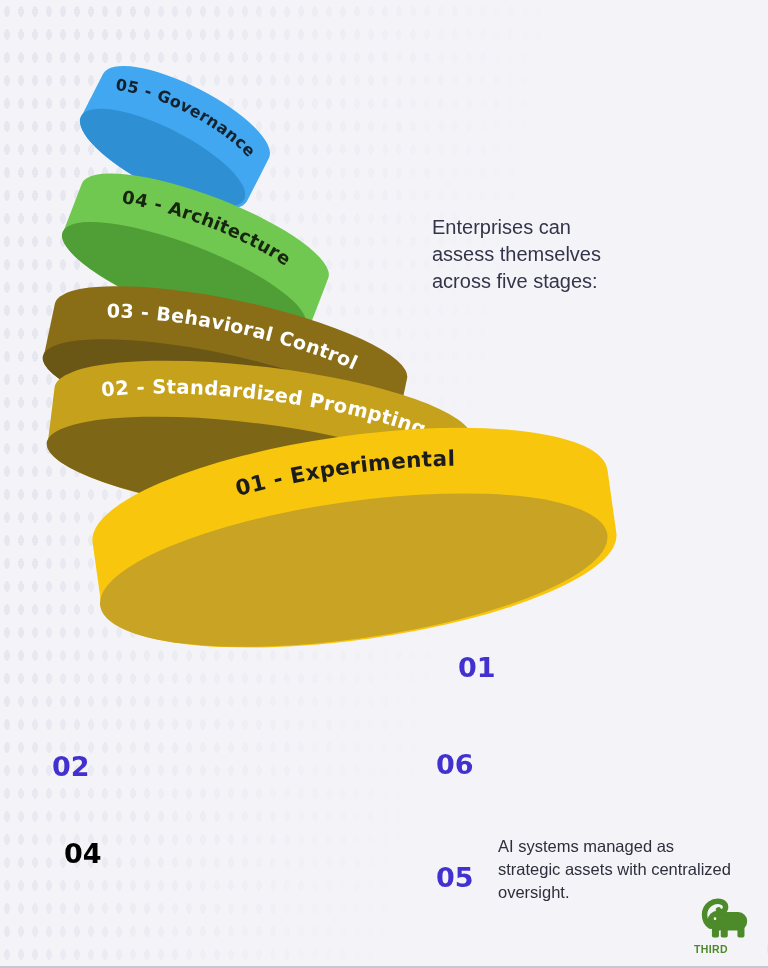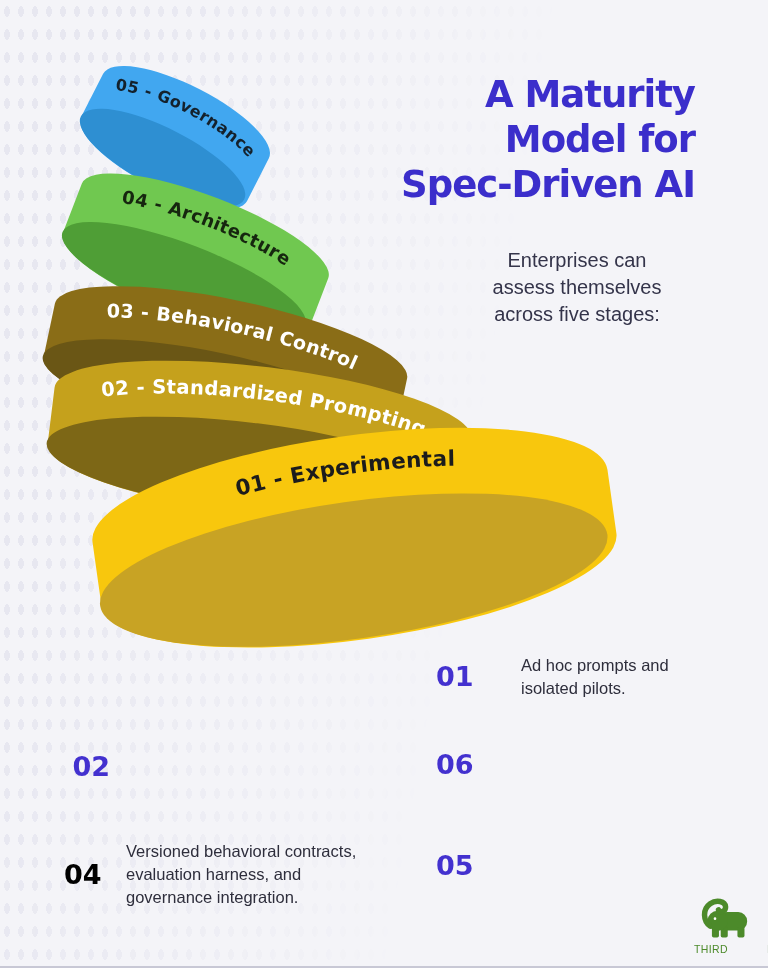--- a/index.html
+++ b/index.html
@@ -19,38 +19,38 @@
     font-family:"DejaVu Sans","Liberation Sans",sans-serif;
     font-weight:700;letter-spacing:.3px;
   }
   .title{
     position:absolute;top:72px;right:73px;margin:0;text-align:right;
     font-family:"DejaVu Sans","Liberation Sans",sans-serif;
     font-weight:800;font-size:37px;line-height:45px;letter-spacing:-1px;
     white-space:pre-line;
   }
   .subtitle{
-    position:absolute;top:247px;left:432px;width:290px;text-align:center;
+    position:absolute;top:214px;left:432px;width:290px;
     font-size:20px;line-height:27px;color:#34344a;white-space:pre-line;
   }
   .stage{position:absolute;display:flex;align-items:center;gap:16px;}
   .num{
     font-family:"DejaVu Sans","Liberation Sans",sans-serif;
     font-weight:800;font-size:27px;width:46px;flex:none;line-height:1;
   }
   .desc{margin:0;font-size:16.5px;line-height:1.38;color:#2e2e3c;white-space:pre-line;}
-  .s1{left:436px;top:654px;gap:39px;}
-  .s2{left:64px;top:753px;text-align:right;}
+  .s1{left:458px;top:654px;gap:39px;}
+  .s2{left:52px;top:753px;}
   .s3{left:436px;top:751px;}
   .s4{left:64px;top:840px;}
   .s5{left:436px;top:835px;}
   .logo{position:absolute;right:10px;top:898px;width:64px;text-align:center;}
   .logo svg{display:block;margin:0 auto;}
   .wordmark{font-size:10.5px;letter-spacing:.4px;line-height:12px;margin-top:1px;white-space:nowrap;}
-  .wordmark .w1{font-weight:400;}
+  .wordmark .w1{font-weight:700;}
   .wordmark .w2{font-weight:400;padding-left:39px;}
   .bottom-line{position:absolute;left:0;right:0;bottom:0;height:2px;background:rgba(44,44,92,.22);}
 </style>
 </head>
 <body>
 
 <div class="canvas">
 
   <div class="dots"></div>
 
@@ -80,51 +80,46 @@
         <text font-size="19.5" fill="#ffffff" text-anchor="middle"><textPath href="#label-arc-3" xlink:href="#label-arc-3" startOffset="50%" text-anchor="middle">02 - Standardized Prompting</textPath></text>
       </g>
       <g transform="translate(350 506) rotate(-8)">
         <path d="M -260 0 A 260 70 0 0 1 260 0 L 260 64 A 260 70 0 0 1 -260 64 Z" fill="#f8c70d"></path>
         <ellipse cx="-5.2" cy="64" rx="256.1" ry="68.6" fill="#c8a324"></ellipse>
         <path id="label-arc-4" d="M -260 38 A 260 70 0 0 1 260 38" fill="none"></path>
         <text font-size="21.5" fill="#1c1c1c" text-anchor="middle"><textPath href="#label-arc-4" xlink:href="#label-arc-4" startOffset="50%" text-anchor="middle">01 - Experimental</textPath></text>
       </g>
     </svg>
 
-  <h1 class="title" style="color: rgb(59, 46, 203);">A Maturity
-Model for
-Spec-Driven AI</h1>
 
   <div class="subtitle">Enterprises can
 assess themselves
 across five stages:</div>
 
   <div class="stage s1">
     <span class="num" style="color: rgb(67, 49, 207);">01</span>
-    <p class="desc">Ad hoc prompts and
-isolated pilots.</p>
   </div>
 
   <div class="stage s2">
     <span class="num" style="color: rgb(67, 49, 207);">02</span>
   </div>
 
   <div class="stage s3">
     <span class="num" style="color: rgb(67, 49, 207);">06</span>
   </div>
 
   <div class="stage s4">
     <span class="num" style="color: #000000;">04</span>
-    <p class="desc">Versioned behavioral contracts,
-evaluation harness, and
-governance integration.</p>
   </div>
 
   <div class="stage s5">
     <span class="num" style="color: rgb(67, 49, 207); margin-top: 17px;">05</span>
+    <p class="desc">AI systems managed as
+strategic assets with centralized
+oversight.</p>
   </div>
 
   <div class="logo">
     <svg width="54" height="44" viewBox="0 0 60 50">
       <g fill="#4c8a2a">
         <rect x="21" y="16" width="33" height="21" rx="10"></rect>
         <rect x="14" y="31" width="8" height="14" rx="2"></rect>
         <rect x="24" y="33" width="8" height="12" rx="2"></rect>
         <rect x="43" y="33" width="8" height="12" rx="2"></rect>
         <circle cx="20.5" cy="26" r="11.5"></circle>

